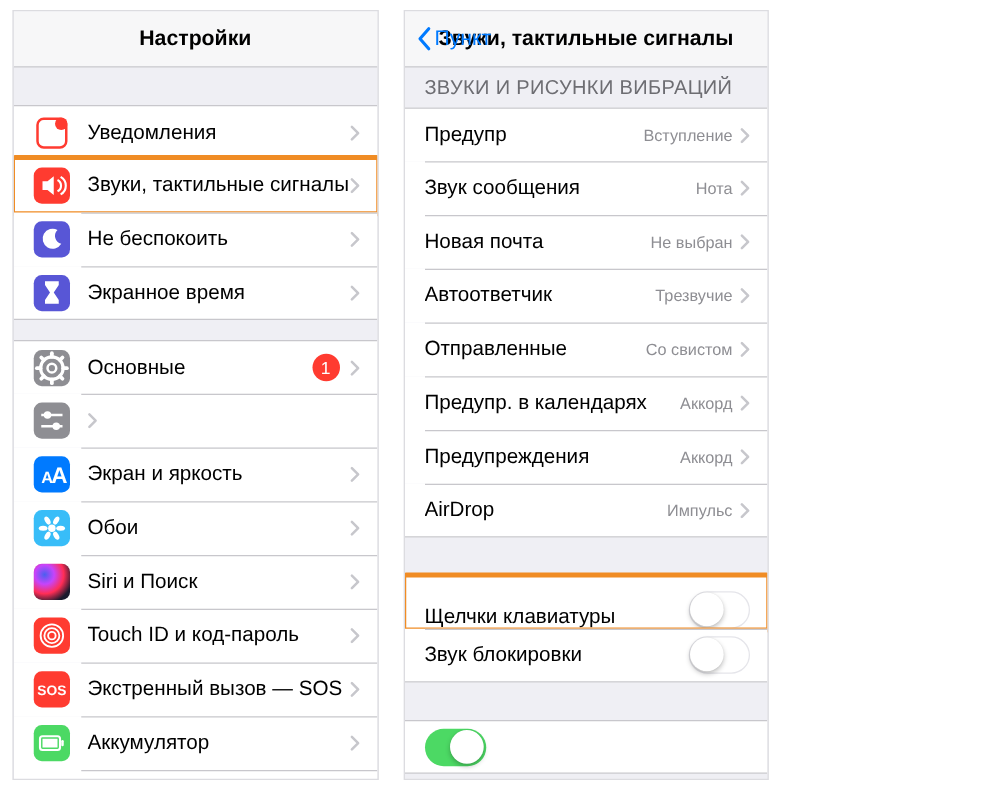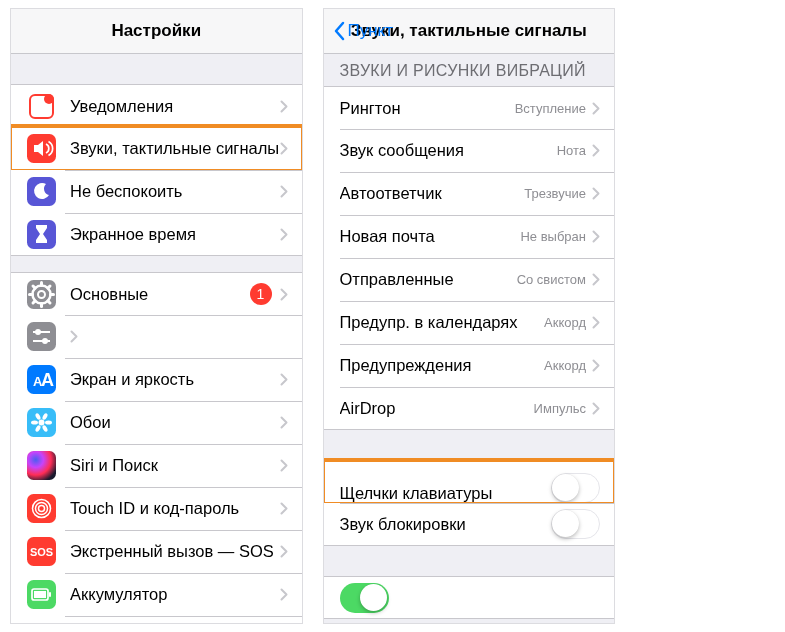--- a/index.html
+++ b/index.html
@@ -358,43 +358,43 @@
           </svg>
         <span>Пункт</span>
       </div>
       <div class="nav-title">Звуки, тактильные сигналы</div>
     </div>
     <div class="content">
       <div class="group no-icon" style="margin-top:2px;">
         <div class="group-header">ЗВУКИ И РИСУНКИ ВИБРАЦИЙ</div>
         <div id="right-sounds">
             <div class="row">
-              <span class="row-label">Рингтон</span>
+              <span class="row-label">Предупр</span>
               <span class="row-value">Вступление</span>
               <svg class="chevron" width="8" height="13" viewBox="0 0 8 13">
                 <path d="M1.5 1.5 L6.5 6.5 L1.5 11.5" stroke="#c7c7cc" stroke-width="2" fill="none" stroke-linecap="round" stroke-linejoin="round"></path>
               </svg>
             </div>
             <div class="row">
               <span class="row-label">Звук сообщения</span>
               <span class="row-value">Нота</span>
               <svg class="chevron" width="8" height="13" viewBox="0 0 8 13">
                 <path d="M1.5 1.5 L6.5 6.5 L1.5 11.5" stroke="#c7c7cc" stroke-width="2" fill="none" stroke-linecap="round" stroke-linejoin="round"></path>
               </svg>
             </div>
             <div class="row">
+              <span class="row-label">Новая почта</span>
+              <span class="row-value">Не выбран</span>
+              <svg class="chevron" width="8" height="13" viewBox="0 0 8 13">
+                <path d="M1.5 1.5 L6.5 6.5 L1.5 11.5" stroke="#c7c7cc" stroke-width="2" fill="none" stroke-linecap="round" stroke-linejoin="round"></path>
+              </svg>
+            </div>
+            <div class="row">
               <span class="row-label">Автоответчик</span>
               <span class="row-value">Трезвучие</span>
-              <svg class="chevron" width="8" height="13" viewBox="0 0 8 13">
-                <path d="M1.5 1.5 L6.5 6.5 L1.5 11.5" stroke="#c7c7cc" stroke-width="2" fill="none" stroke-linecap="round" stroke-linejoin="round"></path>
-              </svg>
-            </div>
-            <div class="row">
-              <span class="row-label">Новая почта</span>
-              <span class="row-value">Не выбран</span>
               <svg class="chevron" width="8" height="13" viewBox="0 0 8 13">
                 <path d="M1.5 1.5 L6.5 6.5 L1.5 11.5" stroke="#c7c7cc" stroke-width="2" fill="none" stroke-linecap="round" stroke-linejoin="round"></path>
               </svg>
             </div>
             <div class="row">
               <span class="row-label">Отправленные</span>
               <span class="row-value">Со свистом</span>
               <svg class="chevron" width="8" height="13" viewBox="0 0 8 13">
                 <path d="M1.5 1.5 L6.5 6.5 L1.5 11.5" stroke="#c7c7cc" stroke-width="2" fill="none" stroke-linecap="round" stroke-linejoin="round"></path>
               </svg>

